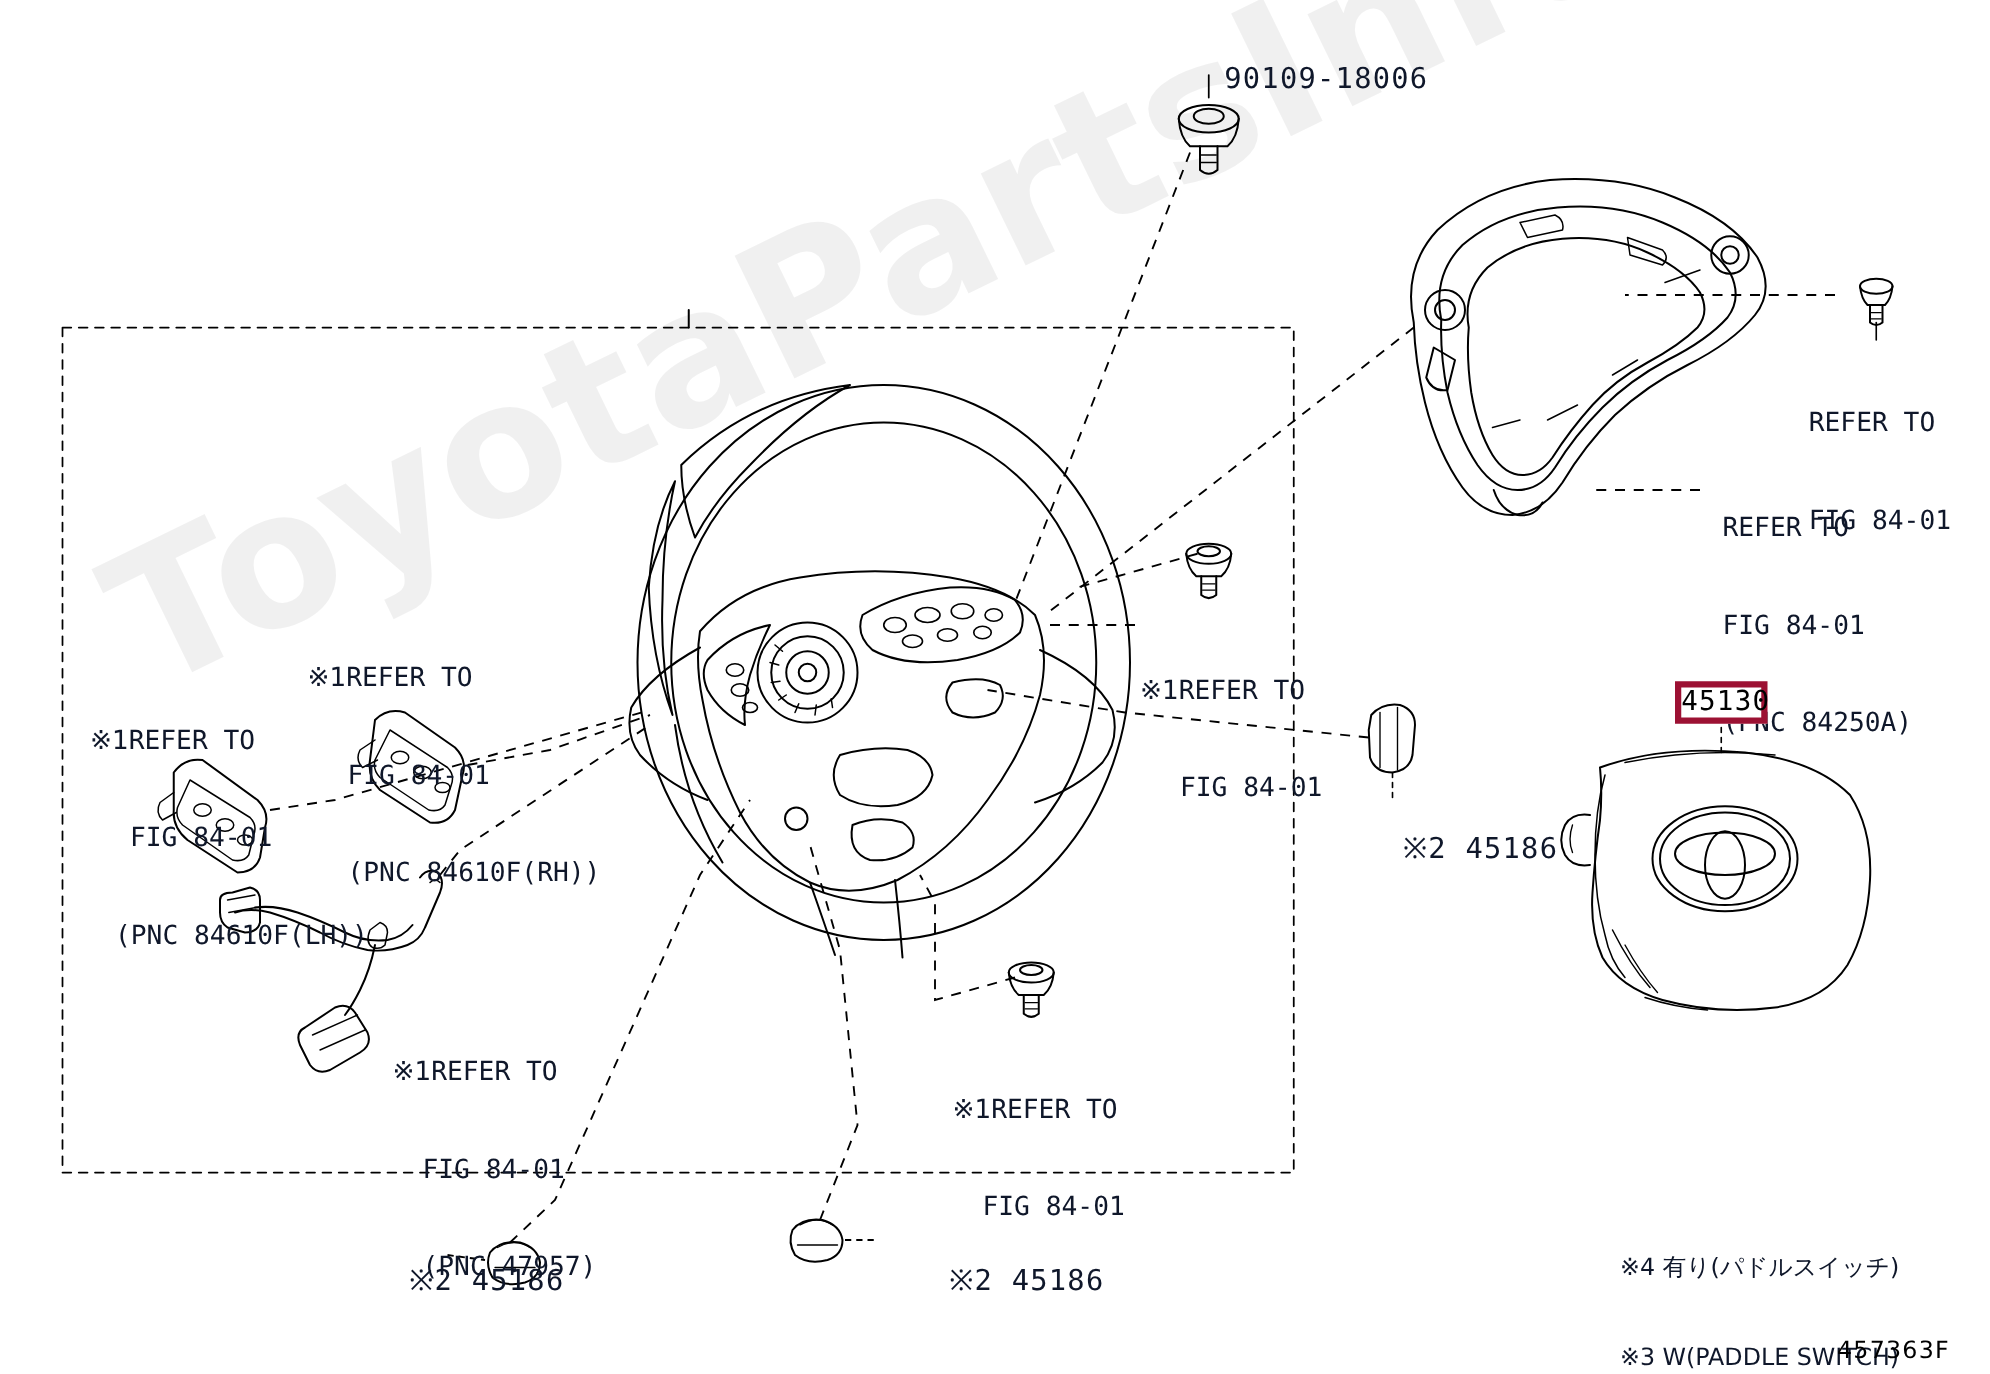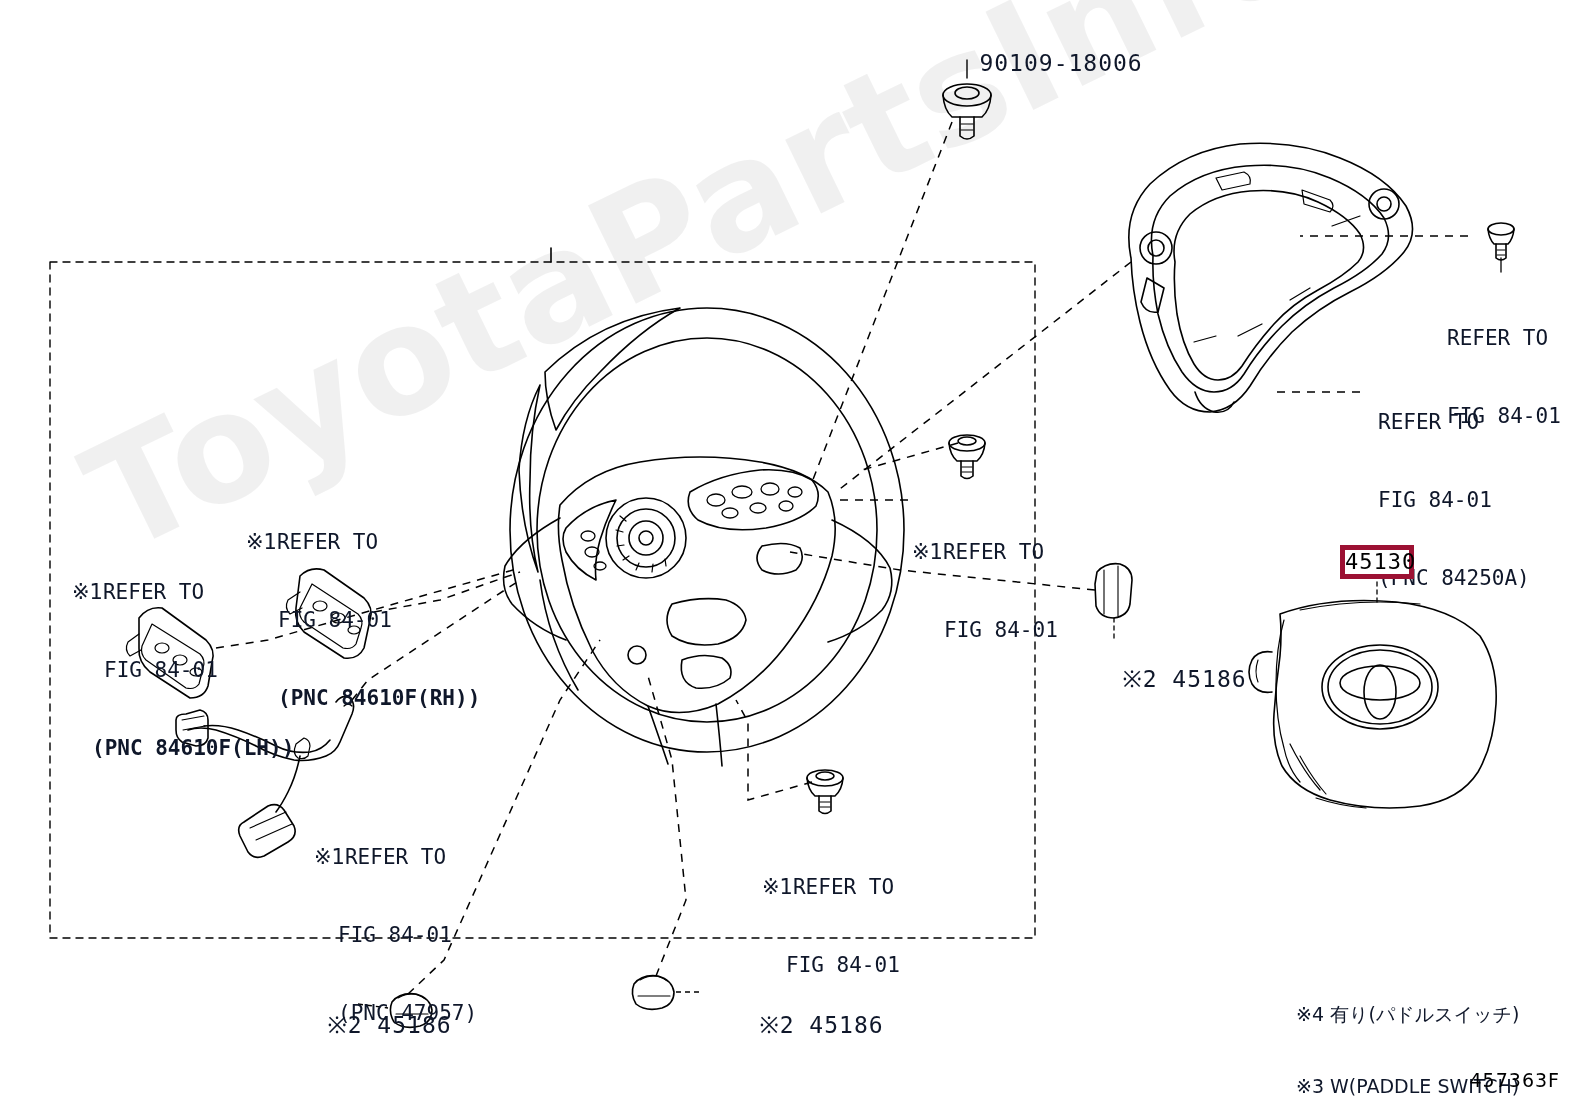--- a/index.html
+++ b/index.html
@@ -373,27 +373,27 @@
 
   <div class="lbl" style="left:1378px; top:357px;">
     <div>REFER TO</div>
     <div>FIG 84-01</div>
     <div>(PNC 84250A)</div>
   </div>
 
   <div class="lbl" style="left:246px; top:477px;">
     <div><span class="mark">※1</span><span>REFER TO</span></div>
     <div style="padding-left:32px;">FIG 84-01</div>
-    <div style="padding-left:32px;font-weight:bold;">(PNC 84610F(RH))</div>
+    <div style="padding-left:32px;">(PNC 84610F(RH))</div>
   </div>
 
   <div class="lbl" style="left:72px; top:527px;">
     <div><span class="mark">※1</span><span>REFER TO</span></div>
     <div style="padding-left:32px;">FIG 84-01</div>
-    <div style="padding-left:20px;font-weight:bold;">(PNC 84610F(LH))</div>
+    <div style="padding-left:20px;">(PNC 84610F(LH))</div>
   </div>
 
   <div class="lbl" style="left:912px; top:487px;">
     <div><span class="mark">※1</span><span>REFER TO</span></div>
     <div style="padding-left:32px;">FIG 84-01</div>
   </div>
 
   <div id="pn-45130">
     <span>45130</span>
   </div>

